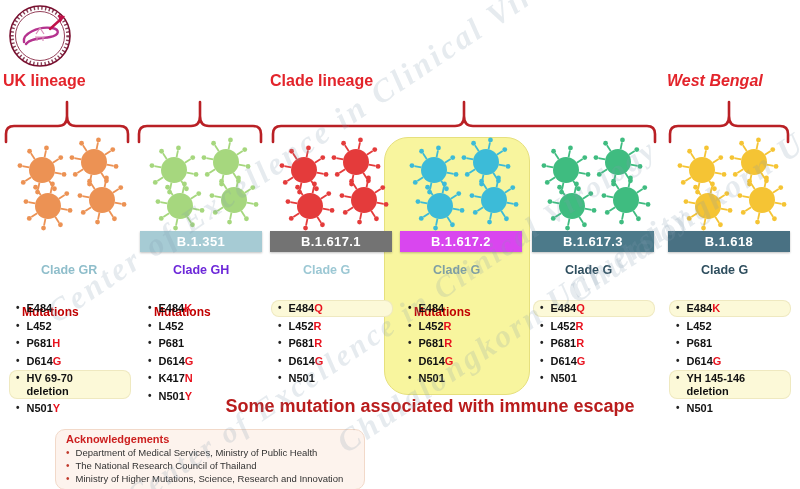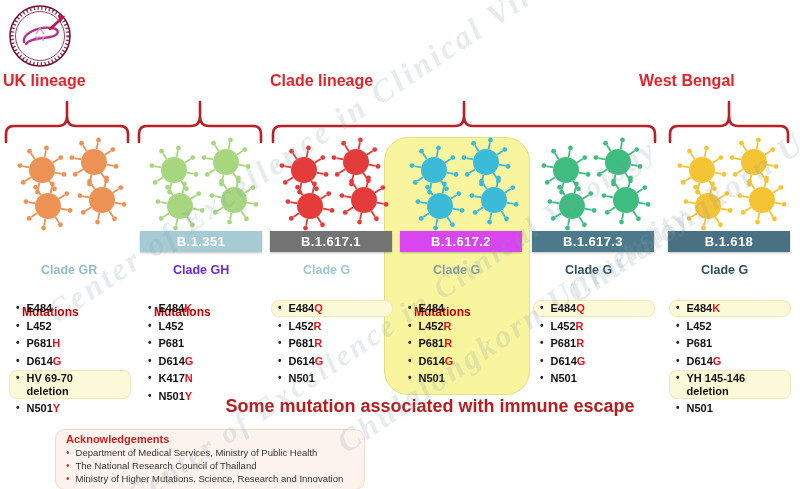--- a/index.html
+++ b/index.html
@@ -61,21 +61,21 @@
       <circle cx="32" cy="32" r="24.5" fill="none" stroke="#7A1030" stroke-width="0.8"></circle>
       <path d="M16 38 C14 30, 30 22, 44 24 C52 25.5, 52 31, 42 33 C34 34.5, 22 34, 18 40" fill="none" stroke="#B5338F" stroke-width="2.4" stroke-linecap="round"></path>
       <path d="M42 25 L53 15" stroke="#C01048" stroke-width="2.4" stroke-linecap="round"></path>
       <polygon points="50,11 57,12 52,19" fill="#C01048"></polygon>
       <path d="M28 30 L32 24 L36 30 M27 33 L37 33 M29 33 L29 37 M35 33 L35 37" fill="none" stroke="#D98CB8" stroke-width="1.2"></path>
     </svg>
   </div>
 
   <div class="lin-label" style="left:3px;width:128px;">UK lineage</div>
   <div class="lin-label" style="left:270px;width:388px;">Clade lineage</div>
-  <div class="lin-label" style="left:639px;width:124px;">West Bengal</div>
+  <div class="lin-label" style="left:667px;width:124px;font-style:italic;">West Bengal</div>
 
   <svg class="brace" style="left:3px;" width="128" height="44">
     <path d="M3,42 L3,34 Q3,26 11,26 L55,26 Q64,26 64,16 L64,2 M64,16 Q64,26 73,26 L117,26 Q125,26 125,34 L125,42" fill="none" stroke="#B92025" stroke-width="2.6" stroke-linecap="round"></path>
   </svg>
   <svg class="brace" style="left:136px;" width="128" height="44">
     <path d="M3,42 L3,34 Q3,26 11,26 L55,26 Q64,26 64,16 L64,2 M64,16 Q64,26 73,26 L117,26 Q125,26 125,34 L125,42" fill="none" stroke="#B92025" stroke-width="2.6" stroke-linecap="round"></path>
   </svg>
   <svg class="brace" style="left:270px;" width="388" height="44">
     <path d="M3,42 L3,34 Q3,26 11,26 L185,26 Q194,26 194,16 L194,2 M194,16 Q194,26 203,26 L377,26 Q385,26 385,34 L385,42" fill="none" stroke="#B92025" stroke-width="2.6" stroke-linecap="round"></path>
   </svg>

